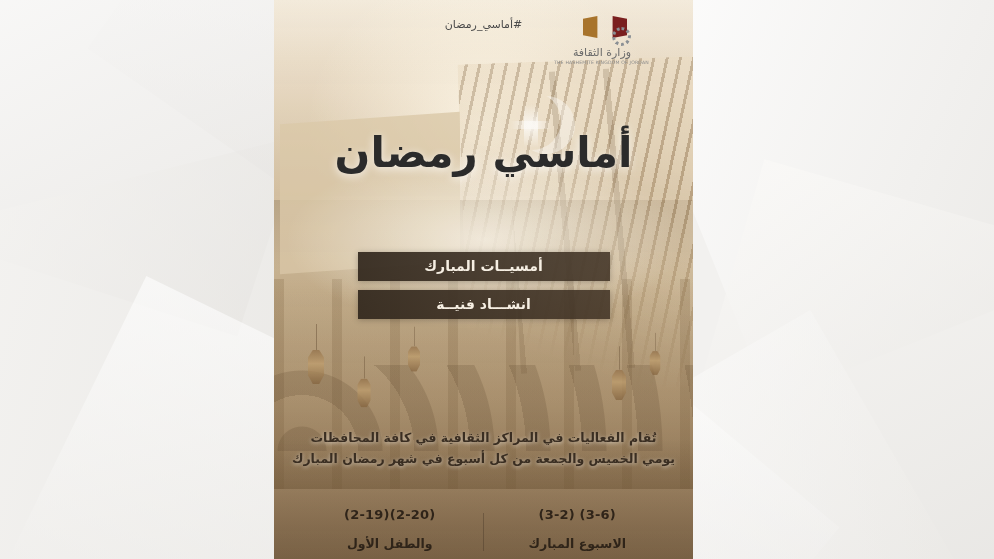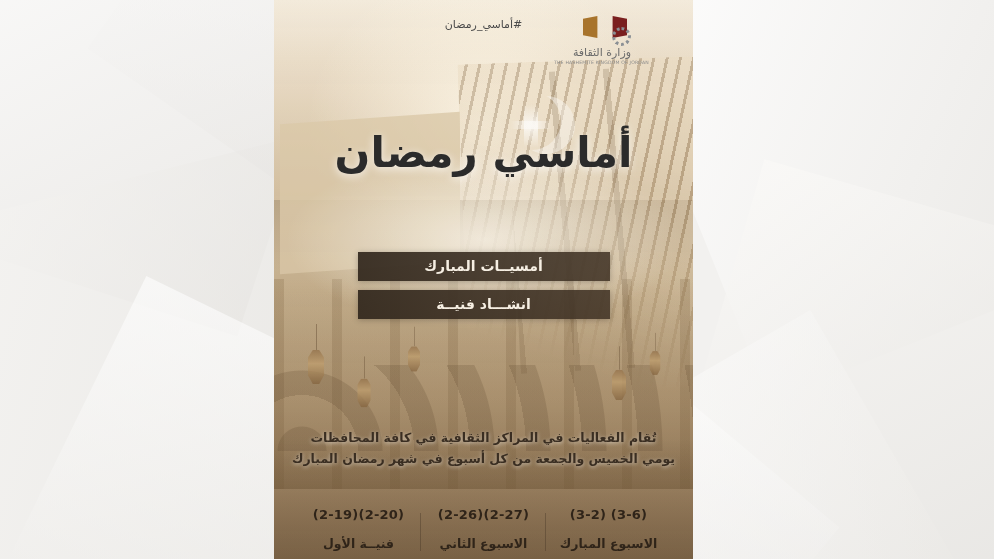--- a/index.html
+++ b/index.html
@@ -402,25 +402,20 @@
         <div>يومي الخميس والجمعة من كل أسبوع في شهر رمضان المبارك</div>
       </div>
 
       <div class="weeks">
         <div class="week">
           <div class="week-dates">(3-6)  (3-2)</div>
           <div class="week-name">الاسبوع المبارك</div>
         </div>
         <div class="week">
           <span class="sep"></span>
-          <div class="week-dates">(2-27)(2-26)</div>
-          <div class="week-name">الاسبوع الثاني</div>
-        </div>
-        <div class="week">
-          <span class="sep"></span>
           <div class="week-dates">(2-20)(2-19)</div>
-          <div class="week-name">فنيــة الأول</div>
+          <div class="week-name">والطفل الأول</div>
         </div>
       </div>
 
     </div>
   </div>
 </div>
 
 </body></html>

